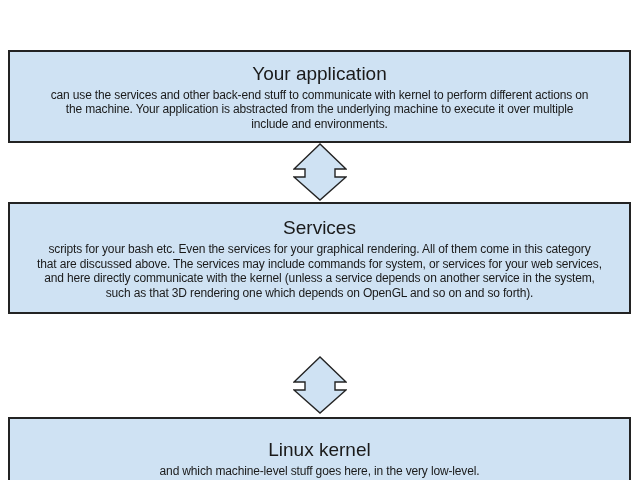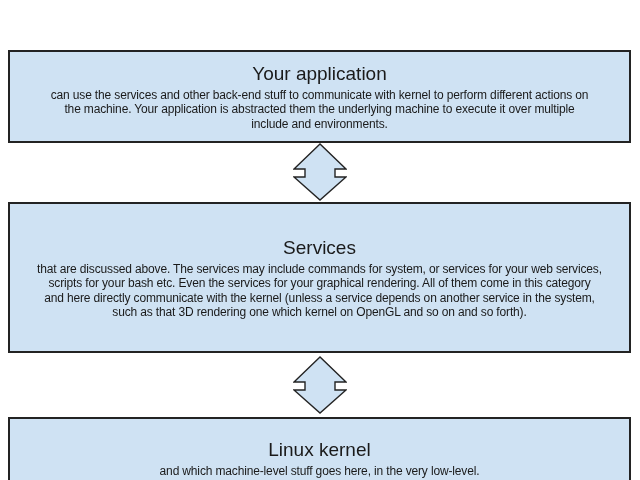--- a/index.html
+++ b/index.html
@@ -43,21 +43,21 @@
     margin-bottom: 3px;
     white-space: nowrap;
   }
   .box-body {
     font-size: 12px;
     line-height: 14.5px;
     letter-spacing: -0.15px;
   }
   .box-body div { white-space: nowrap; }
   #box-application { top: 10px;  height: 93px; }
-  #box-services    { top: 162px; height: 151px; }
+  #box-services    { top: 162px; height: 112px; }
   #box-kernel      { top: 377px; height: 82px; }
   .arrow {
     position: absolute;
     left: 293px;
     width: 54px;
     height: 58px;
   }
   #arrow-app-services { top: 103px; }
   #arrow-services-kernel { top: 316px; }
   .arrow polygon {
@@ -69,36 +69,36 @@
 </style>
 </head>
 <body>
 
 <div class="canvas">
 
   <section class="box" id="box-application">
     <div class="box-title">Your application</div>
     <div class="box-body">
         <div>can use the services and other back-end stuff to communicate with kernel to perform different actions on</div>
-        <div>the machine. Your application is abstracted them the underlying machine to execute it over multiple</div>
+        <div>the machine. Your application is abstracted from the underlying machine to execute it over multiple</div>
         <div>include and environments.</div>
       </div>
   </section>
 
   <svg class="arrow" id="arrow-app-services" viewBox="0 0 54 58" xmlns="http://www.w3.org/2000/svg" preserveAspectRatio="none">
     <polygon points="27,1 1,26 12,26 12,34 1,34 27,57 53,34 42,34 42,26 53,26"></polygon>
   </svg>
 
   <section class="box" id="box-services">
     <div class="box-title">Services</div>
     <div class="box-body">
+        <div>scripts for your bash etc. Even the services for your graphical rendering. All of them come in this category</div>
         <div>that are discussed above. The services may include commands for system, or services for your web services,</div>
-        <div>scripts for your bash etc. Even the services for your graphical rendering. All of them come in this category</div>
         <div>and here directly communicate with the kernel (unless a service depends on another service in the system,</div>
-        <div>such as that 3D rendering one which kernel on OpenGL and so on and so forth).</div>
+        <div>such as that 3D rendering one which depends on OpenGL and so on and so forth).</div>
       </div>
   </section>
 
   <svg class="arrow" id="arrow-services-kernel" viewBox="0 0 54 58" xmlns="http://www.w3.org/2000/svg" preserveAspectRatio="none">
     <polygon points="27,1 1,26 12,26 12,34 1,34 27,57 53,34 42,34 42,26 53,26"></polygon>
   </svg>
 
   <section class="box" id="box-kernel">
     <div class="box-title">Linux kernel</div>
     <div class="box-body">

